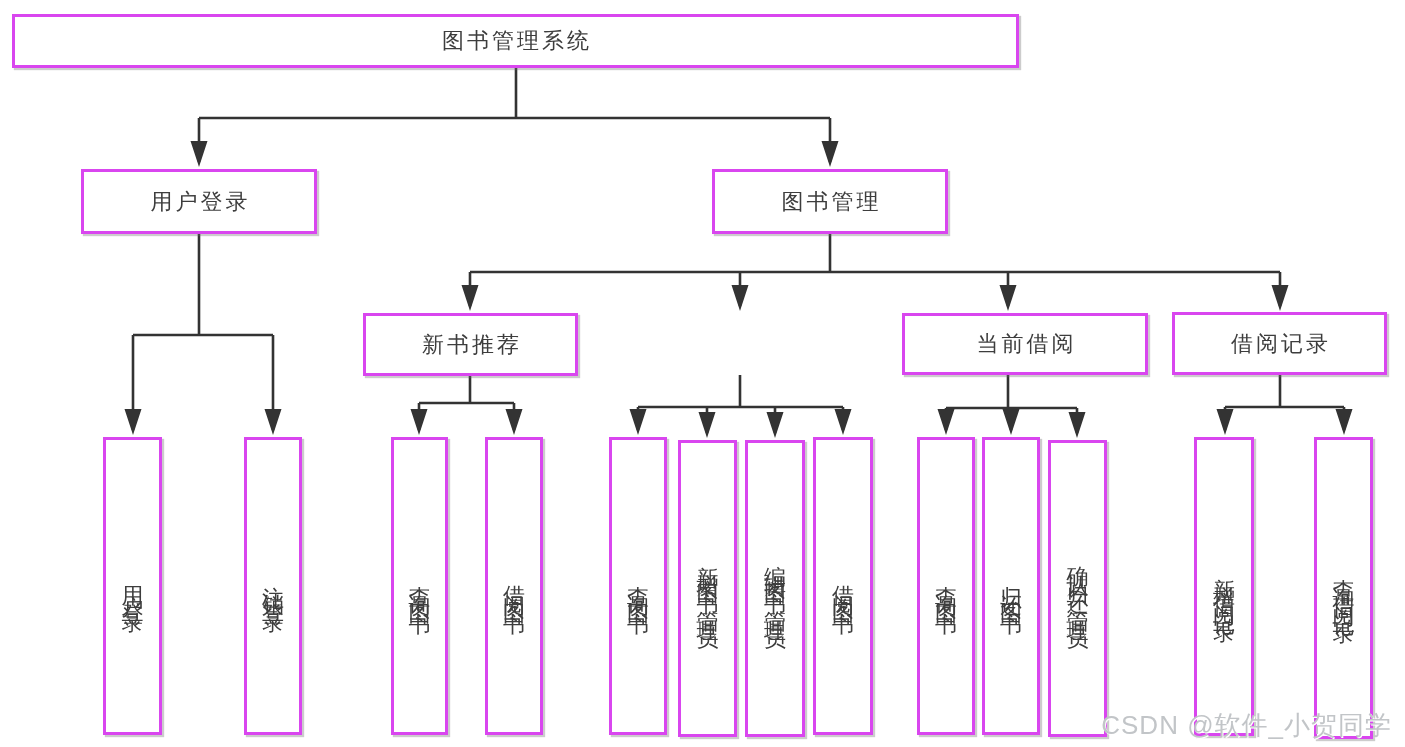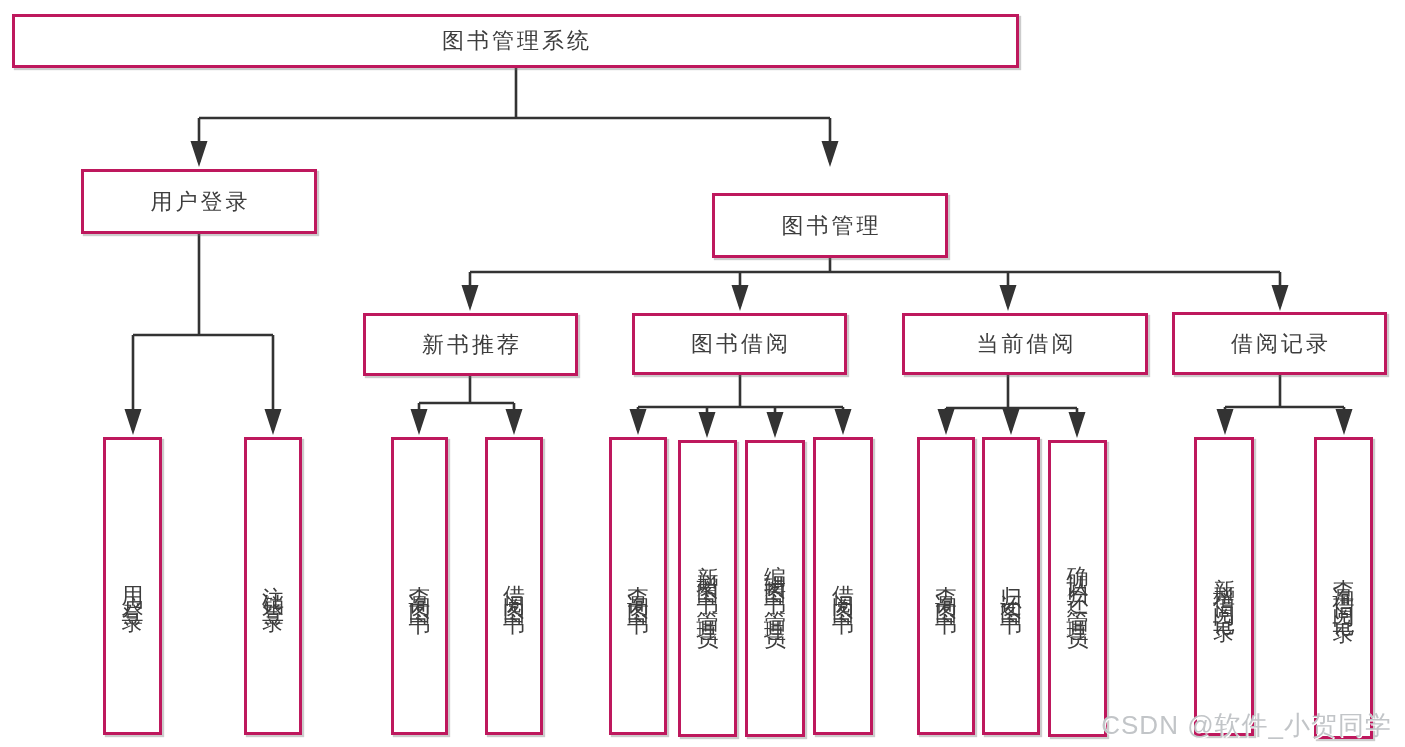--- a/index.html
+++ b/index.html
@@ -12,21 +12,21 @@
     overflow: hidden;
   }
   .connector-layer {
     position: absolute;
     left: 0; top: 0;
     width: 1405px; height: 747px;
   }
   .node {
     position: absolute;
     box-sizing: border-box;
-    border: 3px solid #be185d;
+    border: 3px solid #d946ef;
     background: #ffffff;
     display: flex;
     align-items: center;
     justify-content: center;
     color: #3d3d3d;
     box-shadow: 2px 2px 1px rgba(110,110,110,0.35);
   }
   .node-h {
     font-size: 22px;
     letter-spacing: 3px;
@@ -73,24 +73,23 @@
       M638 435 L629.5 409 H646.5 Z  M707 438 L698.5 412 H715.5 Z
       M775 438 L766.5 412 H783.5 Z  M843 435 L834.5 409 H851.5 Z
       M946 435 L937.5 409 H954.5 Z  M1011 435 L1002.5 409 H1019.5 Z
       M1077 438 L1068.5 412 H1085.5 Z
       M1225 435 L1216.5 409 H1233.5 Z  M1344 435 L1335.5 409 H1352.5 Z"></path>
   </svg>
 
   <div class="node node-h" style="left:12px; top:14px; width:1007px; height:54px;">图书管理系统</div>
 
   <div class="node node-h" style="left:81px; top:169px; width:236px; height:65px;">用户登录</div>
-  <div class="node node-h" style="left:712px; top:169px; width:236px; height:65px;margin-top:24px;">图书管理</div>
+  <div class="node node-h" style="left:712px; top:169px; width:236px; height:65px;">图书管理</div>
 
   <div class="node node-h" style="left:363px; top:313px; width:215px; height:63px;">新书推荐</div>
-  <div class="node node-h" style="left:632px; top:313px; width:215px; height:62px;">图书借阅</div>
   <div class="node node-h" style="left:902px; top:313px; width:246px; height:62px;">当前借阅</div>
   <div class="node node-h" style="left:1172px; top:312px; width:215px; height:63px;">借阅记录</div>
 
   <div class="node node-v" style="left:103px; top:437px; width:59px; height:298px;">用户登录</div>
   <div class="node node-v" style="left:244px; top:437px; width:58px; height:298px;">注销登录</div>
 
   <div class="node node-v" style="left:391px; top:437px; width:57px; height:298px;">查询图书</div>
   <div class="node node-v" style="left:485px; top:437px; width:58px; height:298px;">借阅图书</div>
 
   <div class="node node-v" style="left:609px; top:437px; width:58px; height:298px;">查询图书</div>

